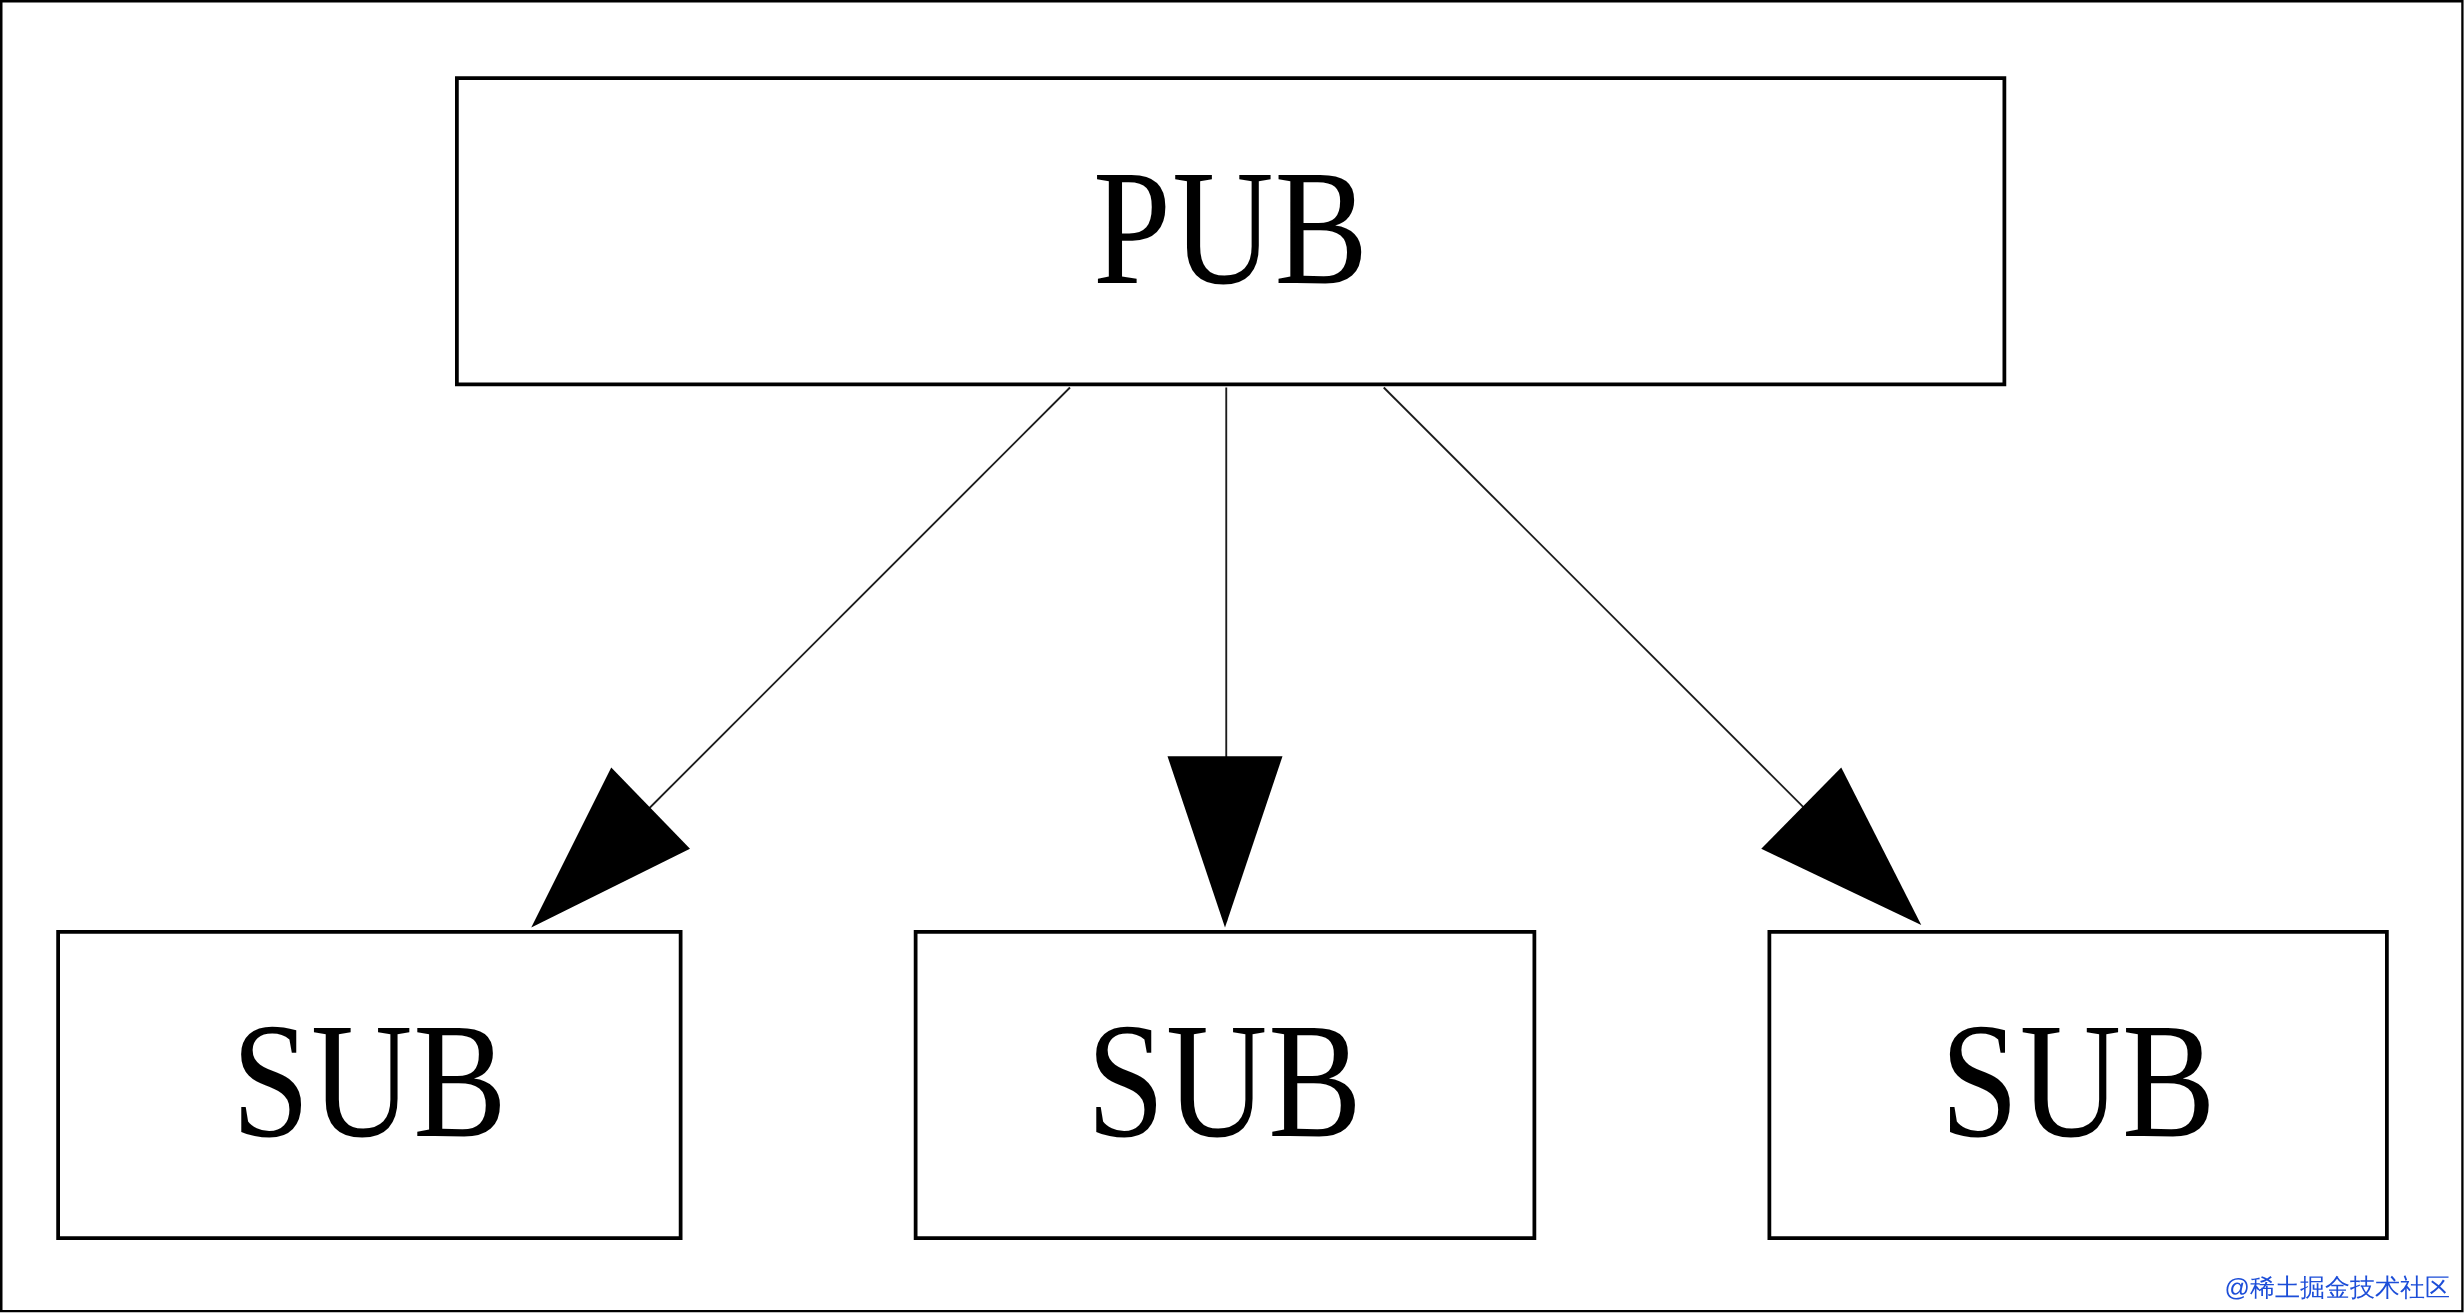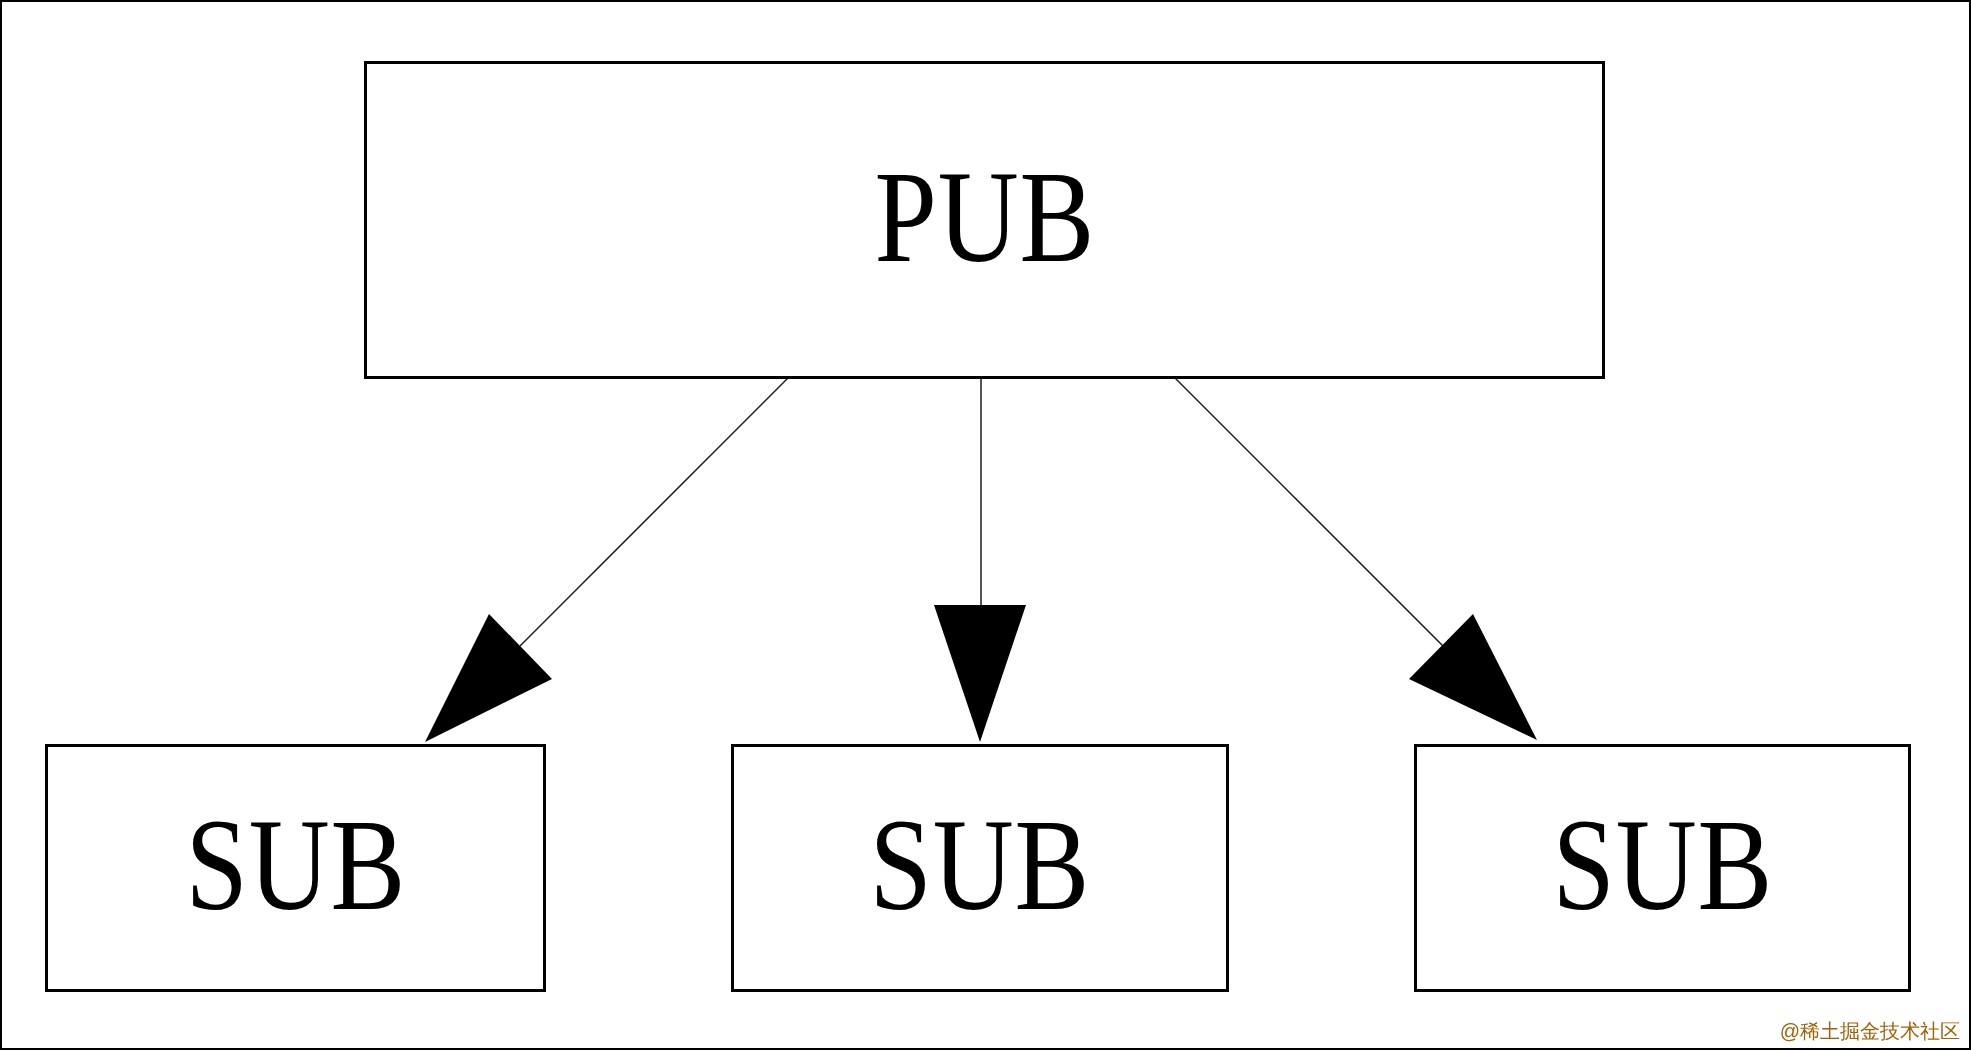--- a/index.html
+++ b/index.html
@@ -41,21 +41,21 @@
     letter-spacing: 1px;
     transform: scaleX(0.85);
     transform-origin: center center;
     white-space: nowrap;
     padding-bottom: 6px;
   }
   .pub-node {
     left: 362px;
     top: 59px;
     width: 1241px;
-    height: 318px;
+    height: 248px;
   }
   .sub-node-1 {
     left: 43px;
     top: 742px;
     width: 501px;
     height: 248px;
   }
   .sub-node-2 {
     left: 729px;
     top: 742px;
@@ -68,21 +68,21 @@
     width: 497px;
     height: 248px;
   }
   .watermark {
     position: absolute;
     right: 9px;
     bottom: 7px;
     font-family: "Liberation Sans", sans-serif;
     font-size: 20px;
     line-height: 1;
-    color: #a16207;
+    color: #1d4ed8;
     user-select: none;
   }
 </style>
 </head>
 <body>
 
 <div class="canvas">
 
   <svg class="connector-layer" viewBox="0 0 1971 1050" xmlns="http://www.w3.org/2000/svg">
 

